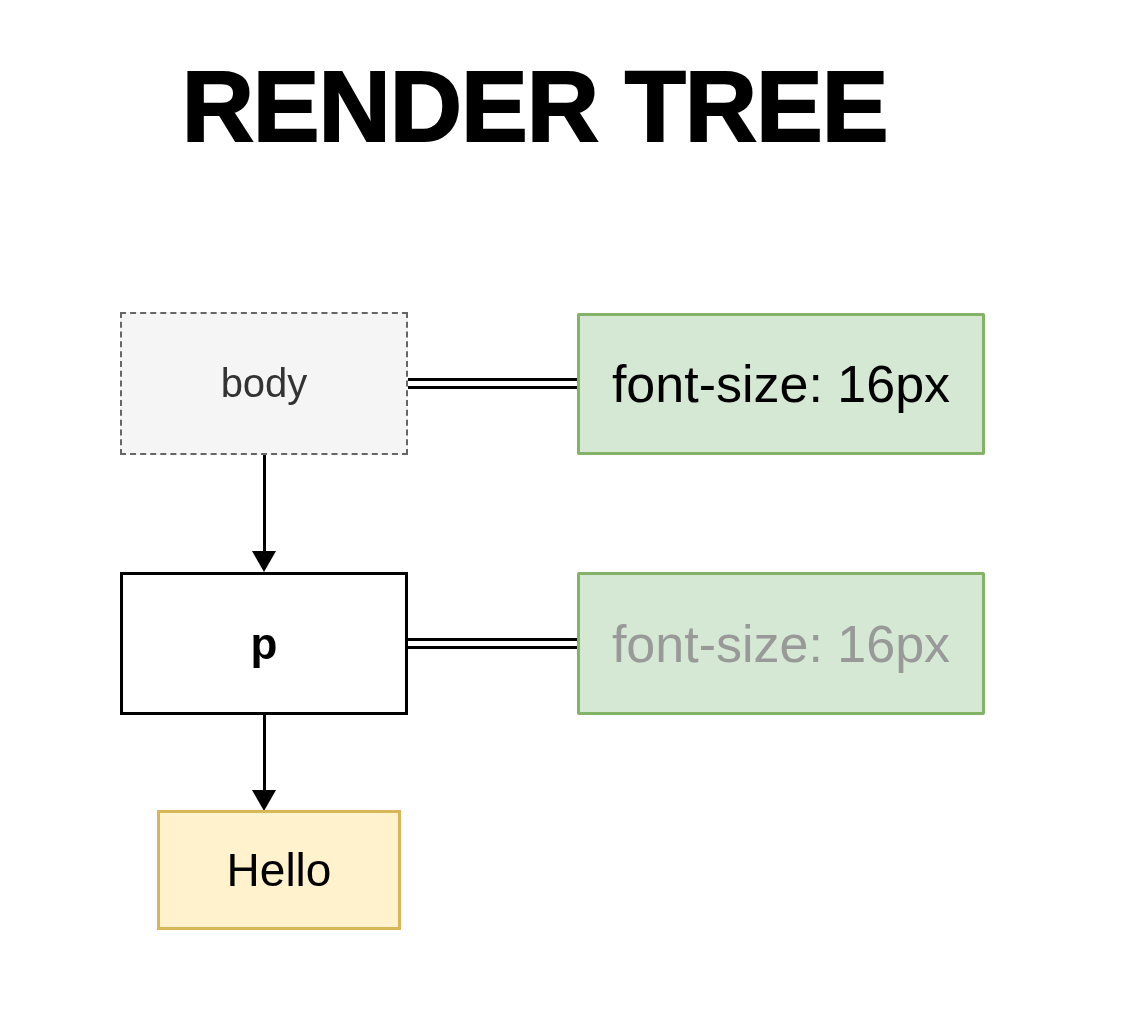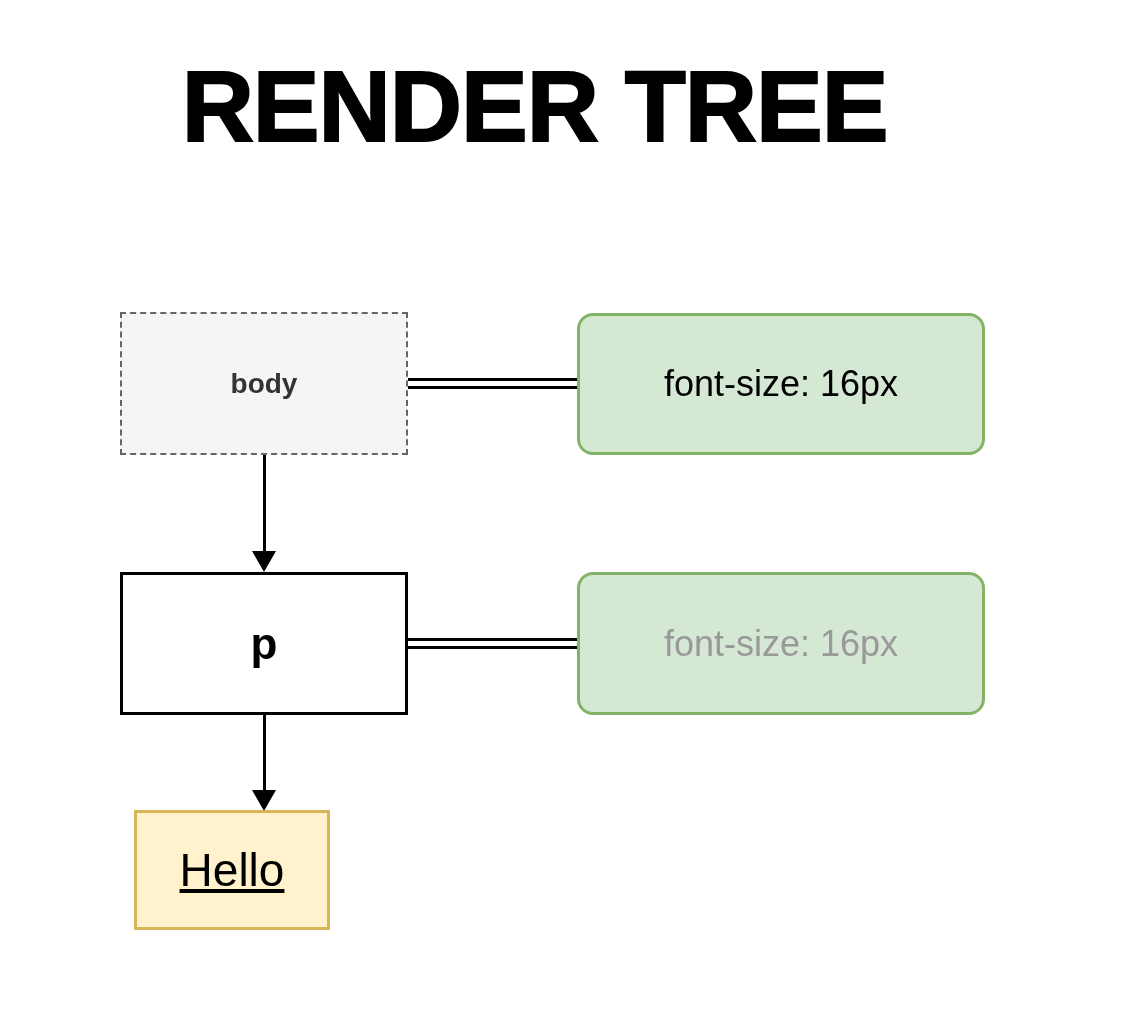--- a/index.html
+++ b/index.html
@@ -34,50 +34,49 @@
     justify-content: center;
     box-sizing: border-box;
     text-align: center;
   }
   .node-body {
     left: 120px; top: 312px; width: 288px; height: 143px;
     background: var(--dom-node-fill, #f5f5f5);
     border: 2px dashed var(--dom-node-border, #666666);
   }
   .node-body .node-label {
-    font-size: 28px; font-weight: bold; color: var(--body-label-color, #333333);
+    font-size: 40px; font-weight: normal; color: var(--body-label-color, #333333);
   }
   .node-p {
     left: 120px; top: 572px; width: 288px; height: 143px;
     background: #ffffff;
     border: 3px solid var(--connector-color, #000000);
   }
   .node-p .node-label {
     font-size: 44px; font-weight: bold; color: #000000;
   }
   .node-hello {
-    left: 134px; top: 810px; width: 196px; height: 120px;
+    left: 157px; top: 810px; width: 244px; height: 120px;
     background: var(--text-node-fill, #fff2cc);
     border: 3px solid var(--text-node-border, #d6b656);
-    text-decoration: underline;
   }
   .node-hello .node-label {
     font-size: 46px; font-weight: normal; color: #000000;
   }
   .style-box {
     position: absolute;
     box-sizing: border-box;
     background: var(--style-box-fill, #d5e8d4);
     border: 3px solid var(--style-box-border, #82b366);
-    border-radius: 16px;
+    border-radius: 2px;
     display: flex;
     flex-direction: column;
     align-items: center;
     justify-content: center;
-    font-size: 36px;
+    font-size: 52px;
     line-height: 60px;
     color: #000000;
     text-align: right;
   }
   .style-box-body { left: 577px; top: 313px; width: 408px; height: 142px; }
   .style-box-p    { left: 577px; top: 572px; width: 408px; height: 143px; }
   .rule-inherited { color: var(--inherited-text-color, #999999); }
   .connector-double {
     position: absolute;
     height: 5px;

